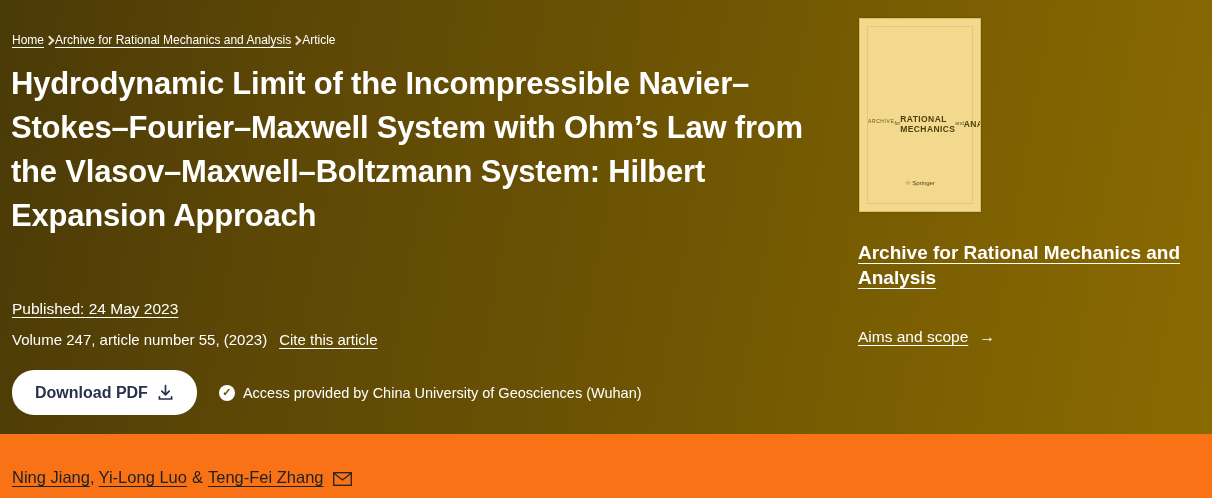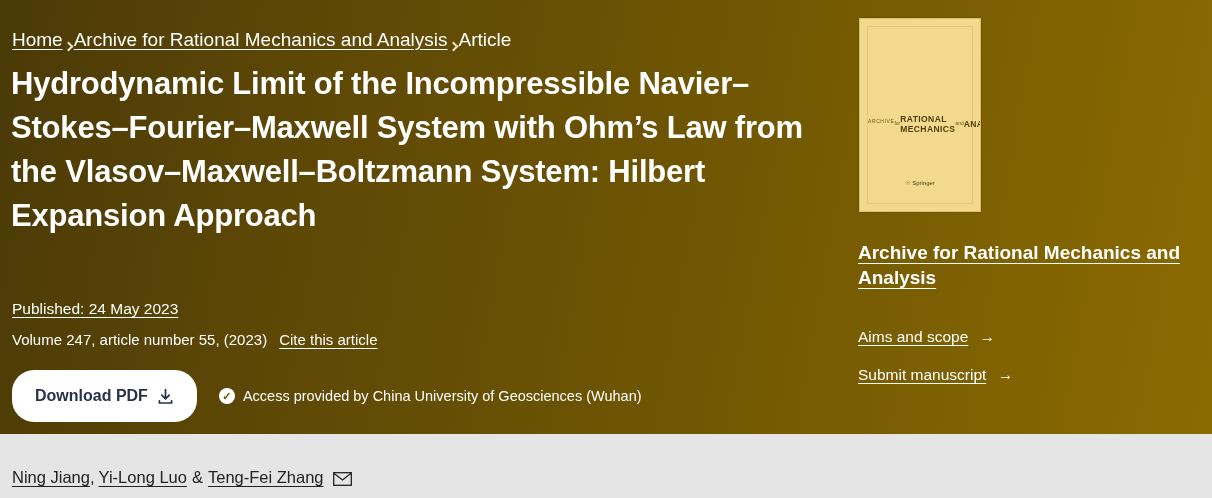--- a/index.html
+++ b/index.html
@@ -28,23 +28,23 @@
     width: 1212px;
     height: 434px;
     padding: 0;
   }
   
   .breadcrumb {
     position: absolute;
     left: 12px;
     top: 30px;
     display: flex;
-    align-items: flex-end;
+    align-items: center;
     gap: 0;
-    font-size: 19px;
+    font-size: 12px;
     color: #ffffff;
     line-height: 20px;
     white-space: nowrap;
   }
   .breadcrumb a {
     color: #ffffff;
     text-decoration: underline;
     text-underline-offset: 3px;
     cursor: pointer;
   }
@@ -108,21 +108,21 @@
     gap: 22px;
   }
   .dl-btn {
     display: inline-flex;
     align-items: center;
     gap: 9px;
     background: #ffffff;
     color: #27324a;
     border: none;
     border-radius: 22px;
-    height: 52px;
+    height: 45px;
     padding: 0 23px;
     font-size: 16px;
     font-weight: bold;
     font-family: "Liberation Sans", sans-serif;
     cursor: pointer;
   }
   .dl-btn svg { display: block; }
   .access {
     display: inline-flex;
     align-items: center;
@@ -207,21 +207,21 @@
   .side-link .arw { margin-left: 7px; text-decoration: none; display: inline-block; }
   .aims { top: 328px; }
   .submit { top: 366px; }
   
   .bottom {
     position: absolute;
     left: 0;
     top: 434px;
     width: 1212px;
     height: 64px;
-    background: #e5e5e5;
+    background: #f97316;
   }
   .authors {
     position: absolute;
     left: 12px;
     top: 34px;
     font-size: 16.5px;
     color: #222222;
     display: flex;
     align-items: center;
     gap: 0px;
@@ -313,24 +313,20 @@
         </div>
       </div>
 
       <a class="journal-title">Archive for Rational Mechanics and Analysis</a>
 
       <a class="side-link aims">
         <span class="txt">Aims and scope</span>
         <span class="arw">→</span>
       </a>
 
-      <a class="side-link submit">
-        <span class="txt">Submit manuscript</span>
-        <span class="arw">→</span>
-      </a>
 
     </div>
   </div>
 
   <div class="bottom">
     <div class="authors">
       <a>Ning Jiang</a>
         <span class="sep">, </span>
       <a>Yi-Long Luo</a>
         <span class="amp">&amp;</span>

